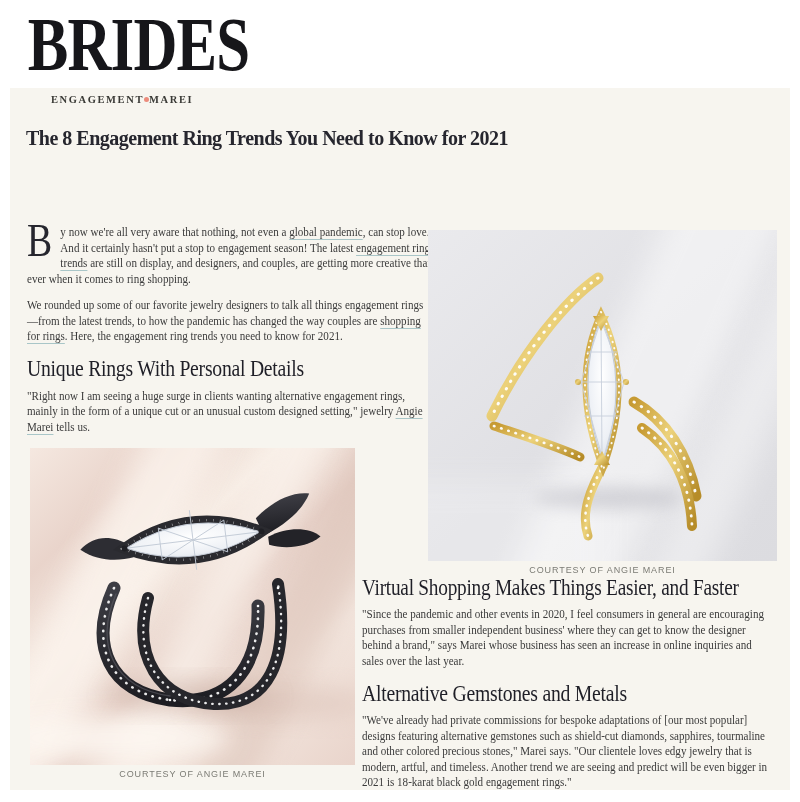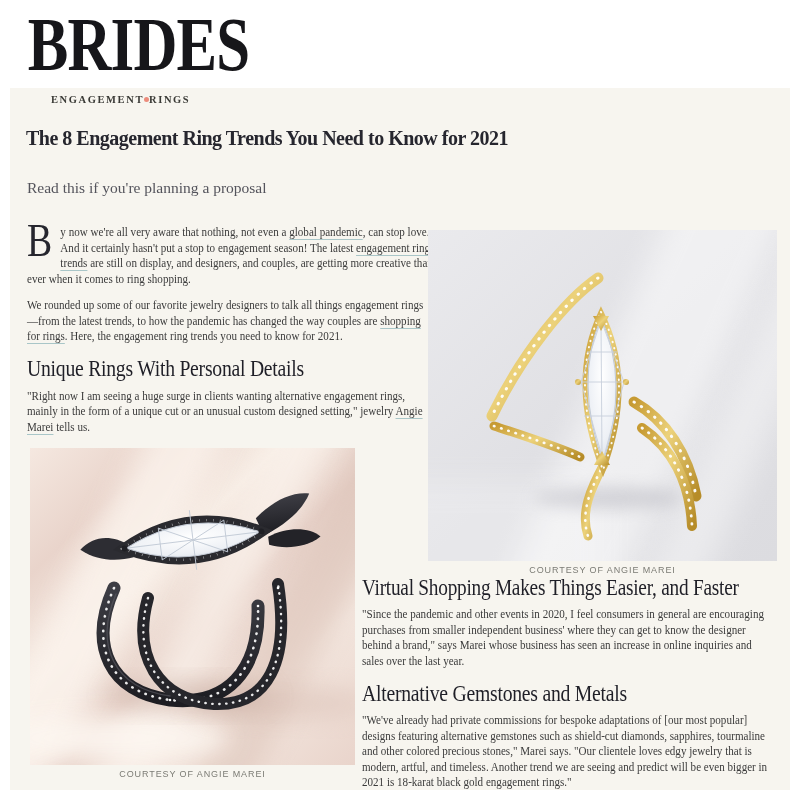--- a/index.html
+++ b/index.html
@@ -54,26 +54,25 @@
 
   <div class="masthead">
     <div class="logo">BRIDES</div>
   </div>
 
   <div class="card">
 
     <div class="breadcrumb">
       <span class="crumb">ENGAGEMENT</span>
       <span class="crumb-dot"></span>
-      <span class="crumb">RINGS</span>
+      <span class="crumb">MAREI</span>
     </div>
 
     <h1 class="title">The 8 Engagement Ring Trends You Need to Know for 2021</h1>
 
-    <div class="subtitle">Read this if you're planning a proposal</div>
 
 
     <div class="colL">
       <p class="prose">
         <span class="dropcap">B</span><span>y now we're all very aware that nothing, not even a <a class="inline-link">global pandemic</a>, can stop love. And it certainly hasn't put a stop to engagement season! The latest <a class="inline-link">engagement ring trends</a> are still on display, and designers, and couples, are getting more creative than ever when it comes to ring shopping.</span>
       </p>
       <p class="prose">We rounded up some of our favorite jewelry designers to talk all things engagement rings—from the latest trends, to how the pandemic has changed the way couples are <a class="inline-link">shopping for rings</a>. Here, the engagement ring trends you need to know for 2021.</p>
       <h2 class="h2">Unique Rings With Personal Details</h2>
       <p class="prose">"Right now I am seeing a huge surge in clients wanting alternative engagement rings, mainly in the form of a unique cut or an unusual custom designed setting," jewelry <a class="inline-link">Angie Marei</a> tells us.</p>
     </div>

